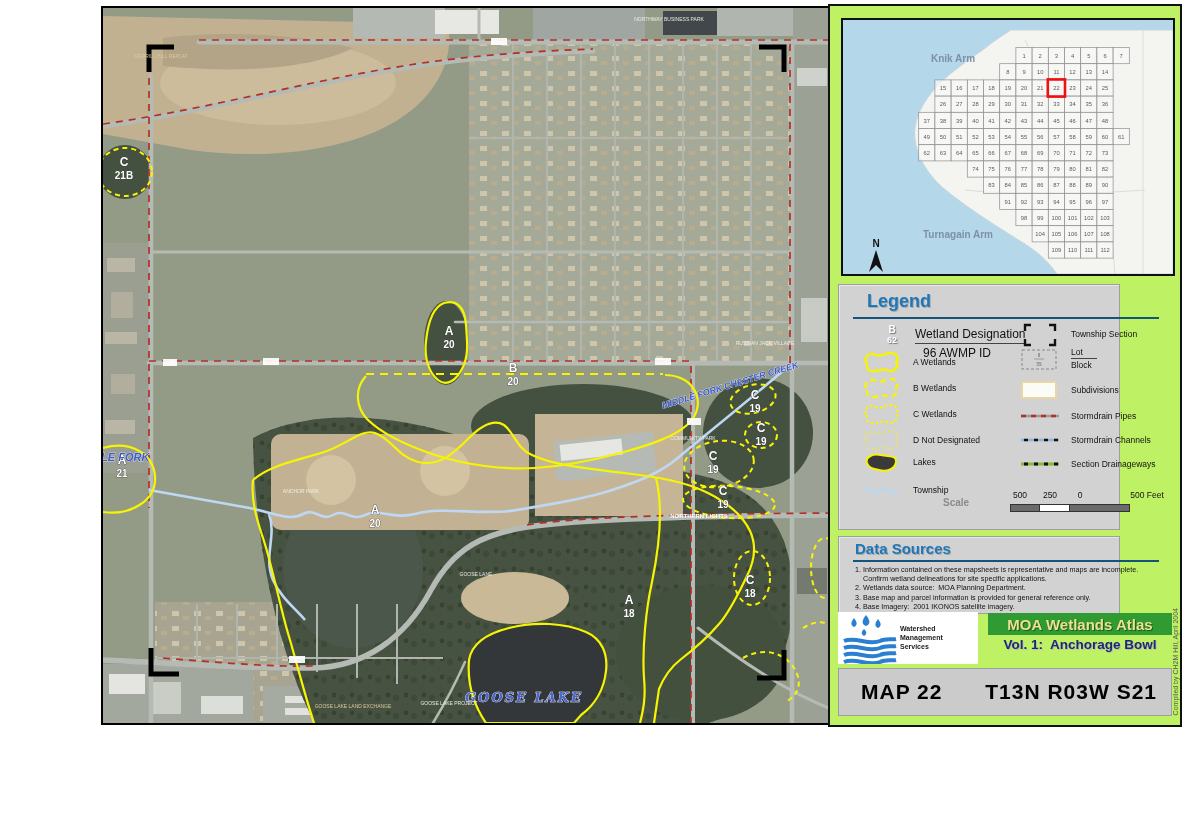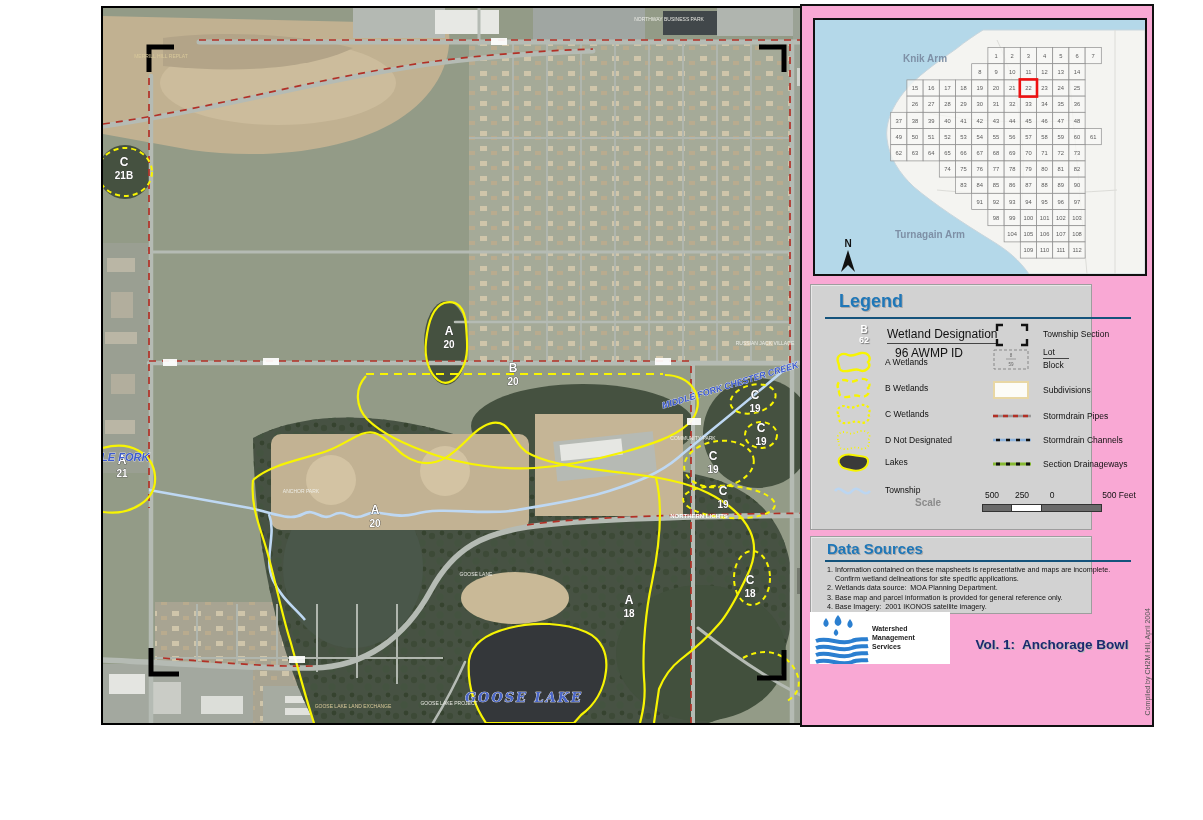--- a/index.html
+++ b/index.html
@@ -3,22 +3,22 @@
 <meta charset="utf-8">
 <style>
   html,body{margin:0;padding:0;background:#fff;}
   .page{position:relative;width:1203px;height:820px;background:#fff;overflow:hidden;
         font-family:"Liberation Sans",sans-serif;}
   
   .map-frame{position:absolute;left:101px;top:6px;width:735px;height:719px;
              border:2px solid #000;box-sizing:border-box;background:#939b87;}
   .map-frame svg{display:block;width:100%;height:100%;}
   
-  .right-panel{position:absolute;left:800px;top:4px;width:354px;height:723px;
-               border:2px solid #111;box-sizing:border-box;background:#f9a8d4;}
+  .right-panel{position:absolute;left:828px;top:4px;width:354px;height:723px;
+               border:2px solid #111;box-sizing:border-box;background:#bef264;}
   .index-box{position:absolute;left:11px;top:12px;width:330px;height:254px;
              border:2px solid #111;box-sizing:content-box;background:var(--water-blue,#b4d8e9);}
   .index-box svg{display:block;width:330px;height:254px;}
   .panel-sec{position:absolute;left:8px;width:282px;background:#d2d2d2;
              border:1px solid #9e9e9e;box-shadow:inset 1px 1px 0 #e8e8e8;box-sizing:border-box;}
   .legend-sec{top:278px;height:246px;}
   .ds-sec{top:530px;height:78px;}
   .sec-title{position:absolute;font-weight:bold;color:var(--accent-blue,#1f77b8);
              text-shadow:1px 1px 0 #aaa;}
   .legend-title{left:28px;top:6px;font-size:18px;}
@@ -685,18 +685,25 @@
           <path d="M2,41 C14,36 26,46 38,41 C44,38 50,40 54,39"></path>
           <path d="M2,48 C14,43 26,53 38,48 C44,45 50,47 54,46"></path>
         </g>
       </svg>
       <div class="logo-text">
         <div>Watershed</div>
         <div>Management</div>
         <div>Services</div>
       </div>
     </div>
+    <div class="atlas-box">
+      <span class="atlas-title">MOA Wetlands Atlas</span>
+    </div>
     <div class="vol-line">Vol. 1:  Anchorage Bowl</div>
 
+    <div class="map-bar">
+      <span class="map-num">MAP 22</span>
+      <span class="twn">T13N R03W S21</span>
+    </div>
 
     <div class="compiled">Compiled by CH2M Hill, April 2004</div>
   </div>
 </div>
 
 </body></html>

